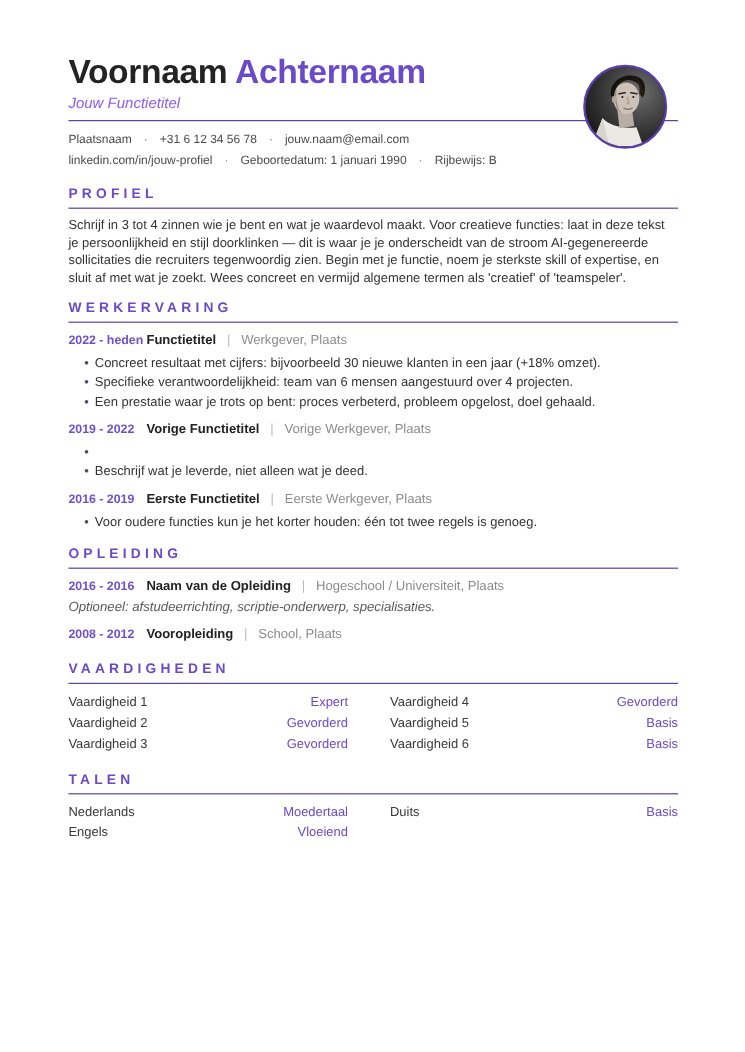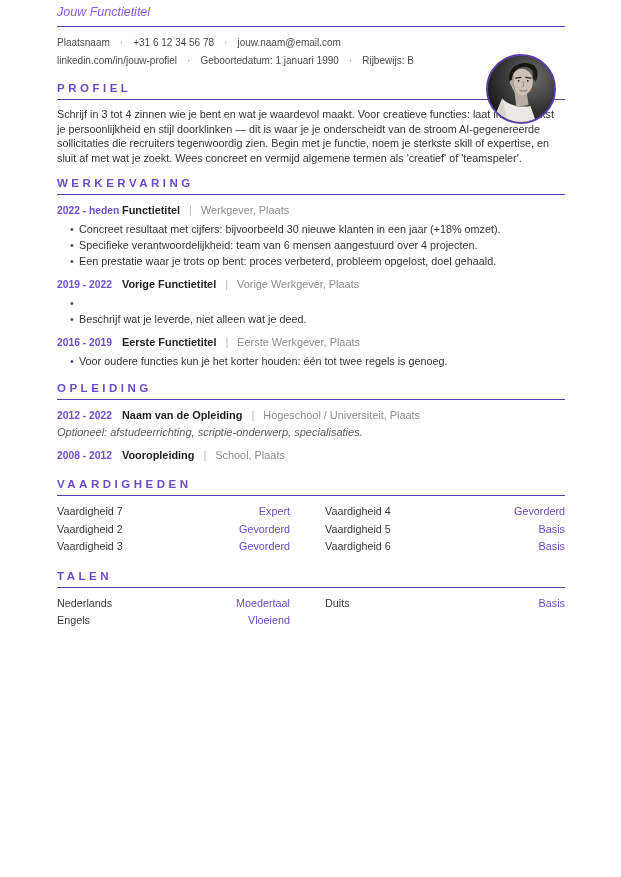--- a/index.html
+++ b/index.html
@@ -91,20 +91,23 @@
       <circle cx="32.5" cy="26.3" r="0.95" fill="#1e1813"></circle>
       <circle cx="42.2" cy="26.3" r="0.95" fill="#1e1813"></circle>
       <path d="M37,26.5 L38.2,31.8 L35.8,32.8" stroke="#a29586" stroke-width="1" fill="none"></path>
       <path d="M33.8,36.2 C36,37.3 39.2,37.3 41.2,36.2" stroke="#8a7b6c" stroke-width="1.2" fill="none" stroke-linecap="round"></path>
       <ellipse cx="25.3" cy="28.5" rx="2" ry="3" fill="#b5a89b"></ellipse>
     </svg>
   </div>
 
   <div class="content">
 
+    <div class="name">
+      <span>Voornaam</span><span> </span><span class="last">Achternaam</span>
+    </div>
     <div class="job-title">Jouw Functietitel</div>
     <hr class="header-rule">
 
     <div class="contact">
       <div class="contact-line">
         <span>Plaatsnaam</span>
         <span class="dot-sep">·</span>
         <span>+31 6 12 34 56 78</span>
         <span class="dot-sep">·</span>
         <span>jouw.naam@email.com</span>
@@ -184,21 +187,21 @@
         </ul>
       </div>
     </div>
 
     <div class="section mt-opleiding">
       <div class="section-title">OPLEIDING</div>
       <hr class="section-rule">
 
       <div>
         <div class="entry-header">
-          <span class="entry-dates">2012 - 2022</span>
+          <span class="entry-dates">2016 - 2016</span>
           <span class="entry-title">Naam van de Opleiding</span>
           <span class="entry-sep">|</span>
           <span class="entry-company">Hogeschool / Universiteit, Plaats</span>
         </div>
         <div class="edu-note">Optioneel: afstudeerrichting, scriptie-onderwerp, specialisaties.</div>
       </div>
 
       <div>
         <div class="entry-header">
           <span class="entry-dates">2008 - 2012</span>
@@ -208,21 +211,21 @@
         </div>
       </div>
     </div>
 
     <div class="section mt-vaardigheden">
       <div class="section-title">VAARDIGHEDEN</div>
       <hr class="section-rule">
       <div class="grid">
         <div class="grid-row">
           <div class="gcell left">
-              <span class="g-label">Vaardigheid 7</span>
+              <span class="g-label">Vaardigheid 1</span>
               <span class="g-level">Expert</span>
             </div>
           <div class="gcell right">
               <span class="g-label">Vaardigheid 4</span>
               <span class="g-level">Gevorderd</span>
             </div>
         </div>
         <div class="grid-row">
           <div class="gcell left">
               <span class="g-label">Vaardigheid 2</span>

